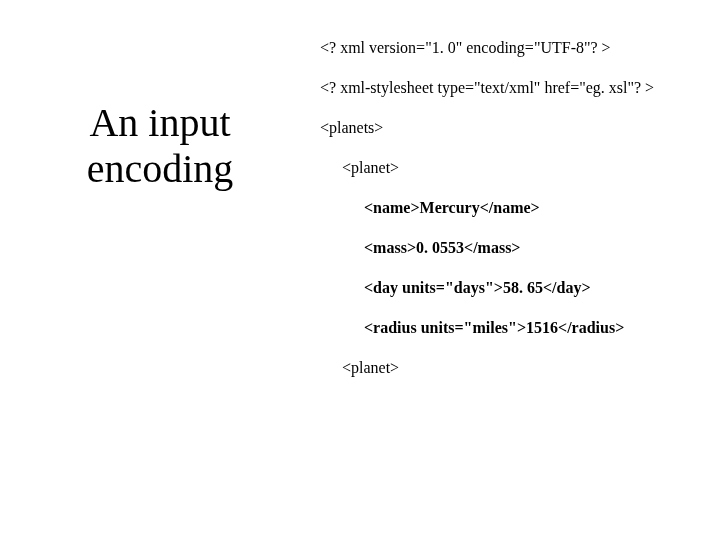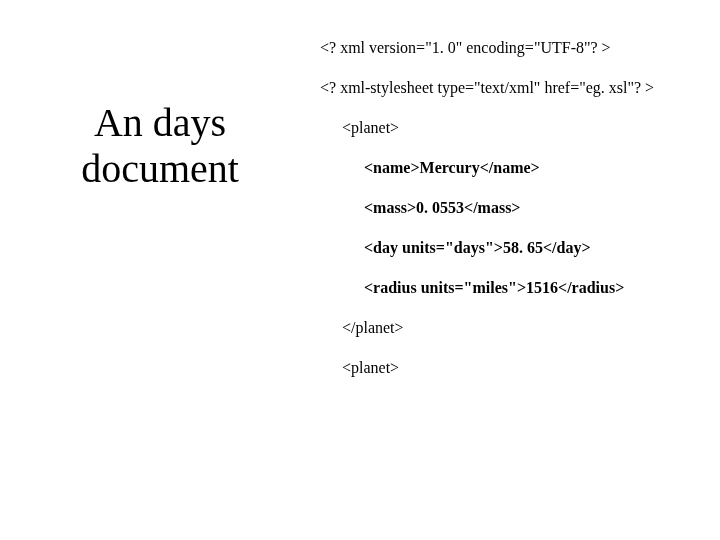--- a/index.html
+++ b/index.html
@@ -36,31 +36,31 @@
     white-space: pre;
   }
   .i1 { padding-left: 22px; font-family: Liberation Serif, serif; }
   .i2 { padding-left: 44px; font-weight: bold; }
 </style>
 </head>
 <body>
 
 <div class="slide">
 
-  <div class="title">An days document</div>
+  <div class="title">An input encoding</div>
 
   <div class="code">
 <div>&lt;? xml version="1. 0" encoding="UTF-8"? &gt;</div>
 <div>&lt;? xml-stylesheet type="text/xml" href="eg. xsl"? &gt;</div>
+<div>&lt;planets&gt;</div>
 <div class="i1">&lt;planet&gt;</div>
 <div class="i2">&lt;name&gt;Mercury&lt;/name&gt;</div>
 <div class="i2">&lt;mass&gt;0. 0553&lt;/mass&gt;</div>
 <div class="i2">&lt;day units="days"&gt;58. 65&lt;/day&gt;</div>
 <div class="i2">&lt;radius units="miles"&gt;1516&lt;/radius&gt;</div>
-<div class="i1">&lt;/planet&gt;</div>
 <div class="i1">&lt;planet&gt;</div>
 
 
 
 
 
 
 
 
 

